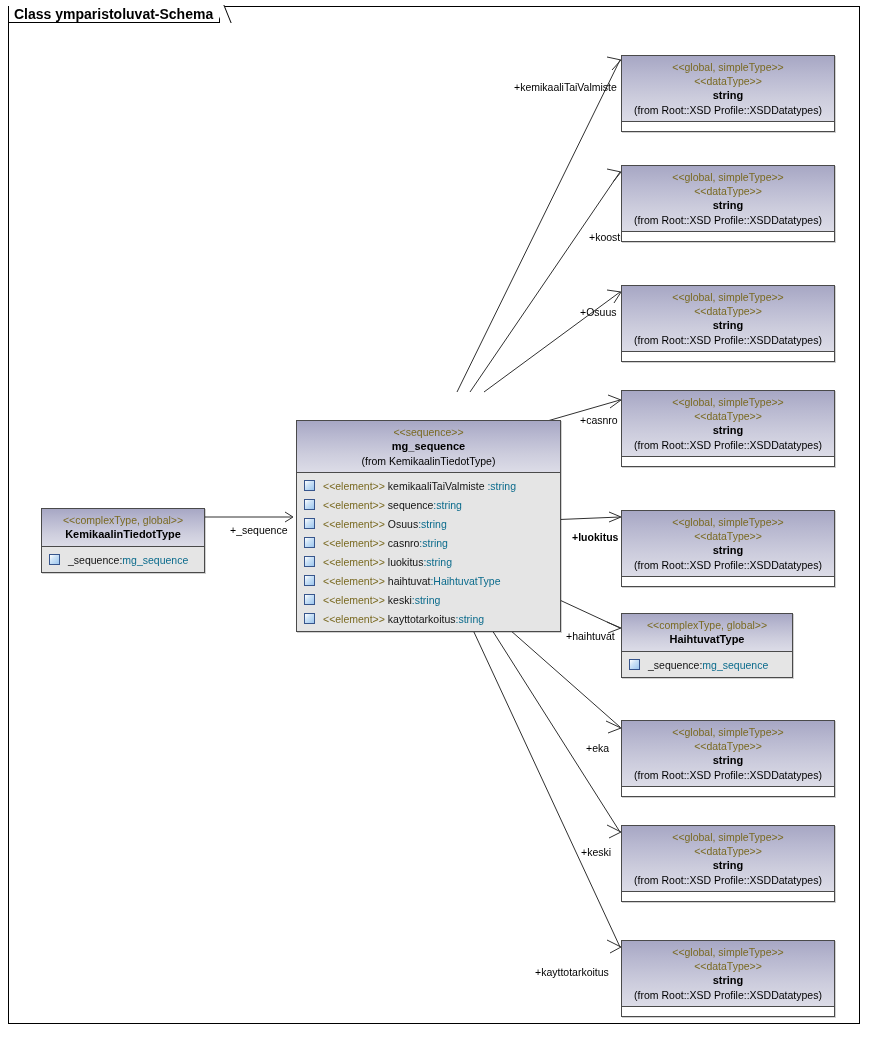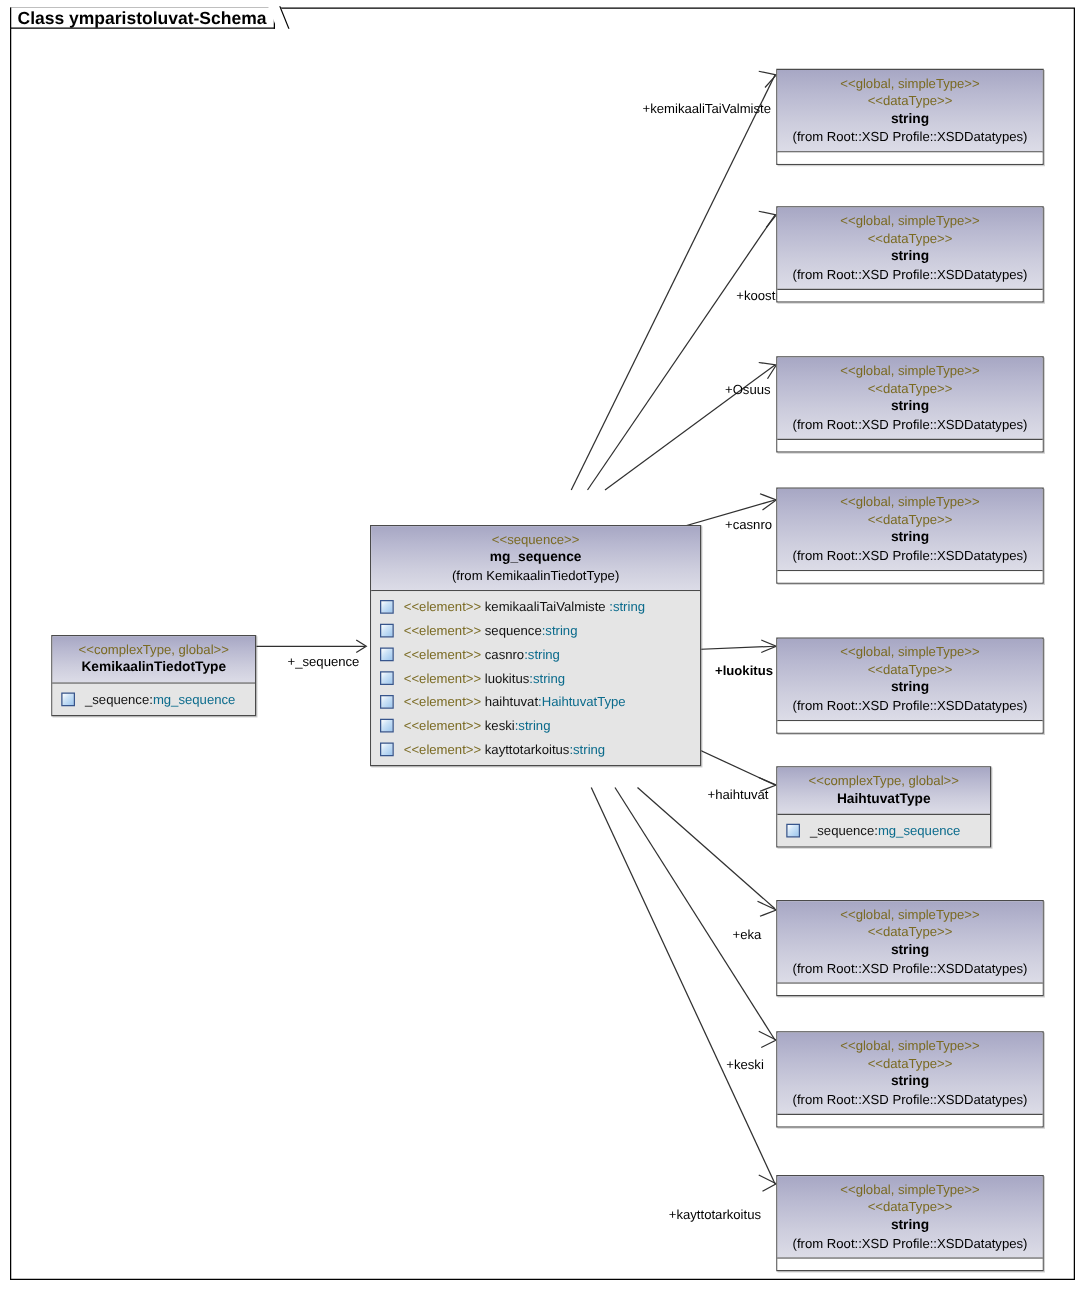--- a/index.html
+++ b/index.html
@@ -235,20 +235,24 @@
       <div class="feature">
         <span class="feat-icon"></span>
         <span class="feat-text"><span>&lt;&lt;element&gt;&gt;</span>&nbsp;<span class="nm">kemikaaliTaiValmiste</span><span class="ty"> :</span><span class="ty">string</span></span>
       </div>
       <div class="feature">
         <span class="feat-icon"></span>
         <span class="feat-text"><span>&lt;&lt;element&gt;&gt;</span>&nbsp;<span class="nm">sequence</span><span class="ty">:</span><span class="ty">string</span></span>
       </div>
       <div class="feature">
         <span class="feat-icon"></span>
+        <span class="feat-text"><span>&lt;&lt;element&gt;&gt;</span>&nbsp;<span class="nm">Osuus</span><span class="ty">:</span><span class="ty">string</span></span>
+      </div>
+      <div class="feature">
+        <span class="feat-icon"></span>
         <span class="feat-text"><span>&lt;&lt;element&gt;&gt;</span>&nbsp;<span class="nm">casnro</span><span class="ty">:</span><span class="ty">string</span></span>
       </div>
       <div class="feature">
         <span class="feat-icon"></span>
         <span class="feat-text"><span>&lt;&lt;element&gt;&gt;</span>&nbsp;<span class="nm">luokitus</span><span class="ty">:</span><span class="ty">string</span></span>
       </div>
       <div class="feature">
         <span class="feat-icon"></span>
         <span class="feat-text"><span>&lt;&lt;element&gt;&gt;</span>&nbsp;<span class="nm">haihtuvat</span><span class="ty">:</span><span class="ty">HaihtuvatType</span></span>
       </div>

